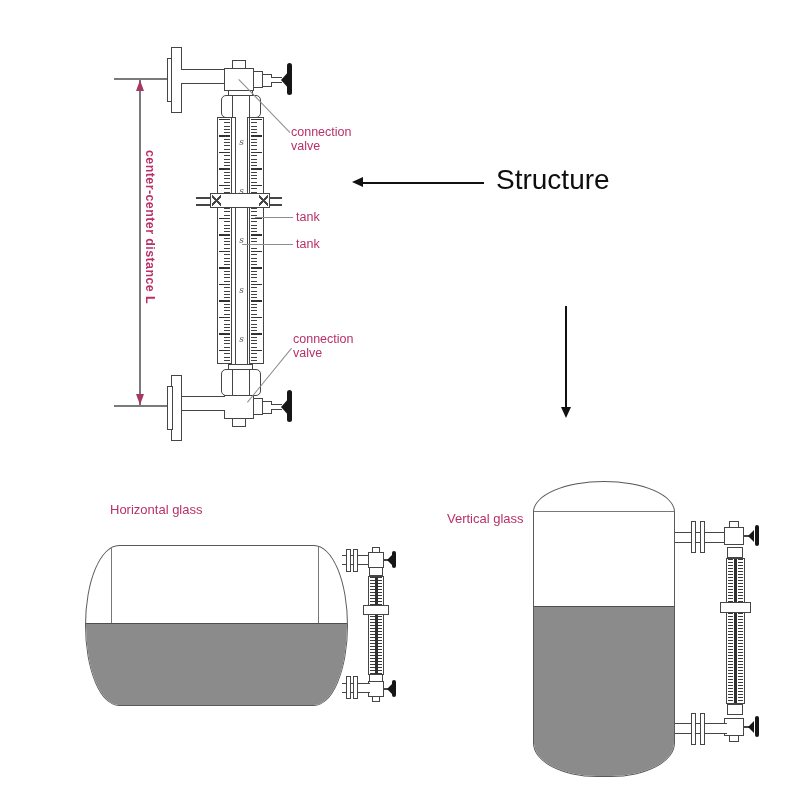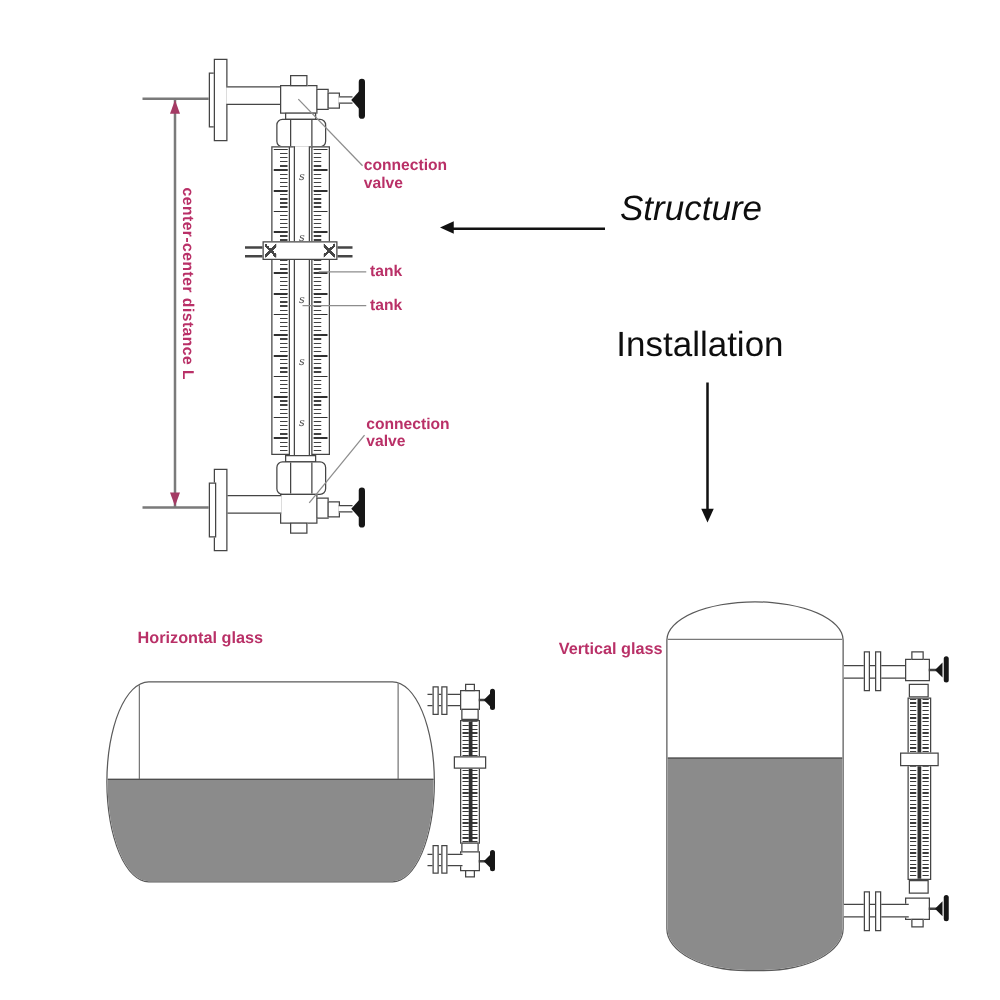--- a/index.html
+++ b/index.html
@@ -8,21 +8,21 @@
   .abs{position:absolute;box-sizing:border-box;}
   .box{position:absolute;box-sizing:border-box;border:1.6px solid #454545;background:#fff;}
   .box-thin{position:absolute;box-sizing:border-box;border:1.4px solid #454545;background:#fff;}
   .pipe{position:absolute;box-sizing:border-box;border-top:1.6px solid #454545;border-bottom:1.6px solid #454545;background:#fff;}
   .pipe-thin{position:absolute;box-sizing:border-box;border-top:1.4px solid #454545;border-bottom:1.4px solid #454545;background:#fff;}
   .lineh{position:absolute;height:1.6px;background:#454545;}
   .dimline{position:absolute;background:#7a7a7a;}
   .leader{position:absolute;height:1.3px;background:#8d8d8d;transform-origin:0 0;}
   .hw-bar{position:absolute;background:#161616;border-radius:2.5px;}
   .cone{position:absolute;width:0;height:0;}
-  .maglabel{position:absolute;color:#b93067;font-weight:bold;font-size:12.5px;line-height:14px;}
+  .maglabel{position:absolute;color:#b93067;font-weight:normal;font-size:12.5px;line-height:14px;}
   .vlabel{position:absolute;color:#b93067;font-weight:bold;font-size:12.5px;letter-spacing:.4px;
           writing-mode:vertical-rl;white-space:nowrap;}
   .heading{position:absolute;color:#0e0e0e;font-size:28px;line-height:32px;}
   .rail{position:absolute;box-sizing:border-box;border:1.5px solid #454545;background:#fff;}
   .ticks-s{position:absolute;top:1px;bottom:1px;width:6px;
     background-image:repeating-linear-gradient(to bottom,rgba(55,55,55,.95) 0 1px,transparent 1px 3.3px);}
   .ticks-l{position:absolute;top:1px;bottom:1px;width:11px;
     background-image:repeating-linear-gradient(to bottom,#303030 0 1.3px,transparent 1.3px 16.5px);}
   .tube{position:absolute;box-sizing:border-box;border-left:1.6px solid #454545;border-right:1.6px solid #454545;background:#fff;}
   .squig{position:absolute;inset:0;display:flex;flex-direction:column;align-items:center;justify-content:space-around;
@@ -120,25 +120,24 @@
 
   <div class="leader" style="left:255px;top:217px;width:38px;"></div>
   <div class="maglabel" style="left:296px;top:210px;">tank</div>
 
   <div class="leader" style="left:242px;top:244px;width:51px;"></div>
   <div class="maglabel" style="left:296px;top:237px;">tank</div>
 
   <div class="leader" style="left:247px;top:402px;width:70px;transform:rotate(-50.8deg);"></div>
   <div class="maglabel" style="left:293px;top:332px;width:82px;">connection valve</div>
 
-  <div class="heading" style="left:496px;top:151px;font-style:italic;">Structure</div>
+  <div class="heading" style="left:496px;top:164px;">Structure</div>
   <div class="abs" style="left:362px;top:182px;width:122px;height:1.7px;background:#111;"></div>
   <div class="cone" style="left:352px;top:177px;border-top:5.5px solid transparent;border-bottom:5.5px solid transparent;border-right:11px solid #111;"></div>
 
-  <div class="heading" style="left:493px;top:260px;">Installation</div>
   <div class="abs" style="left:565px;top:306px;width:1.6px;height:102px;background:#111;"></div>
   <div class="cone" style="left:560.5px;top:407px;border-left:5.5px solid transparent;border-right:5.5px solid transparent;border-top:11px solid #111;"></div>
 
   <div class="maglabel" style="left:110px;top:503px;font-size:13px;">Horizontal glass</div>
   <div class="tank" style="left:85px;top:545px;width:263px;height:161px;border-radius:34px / 50%;">
     <div class="seam" style="left:25px;top:0;width:1.2px;height:78px;"></div>
     <div class="seam" style="left:232px;top:0;width:1.2px;height:78px;"></div>
     <div class="liquid" style="top:77px;"></div>
   </div>
 

